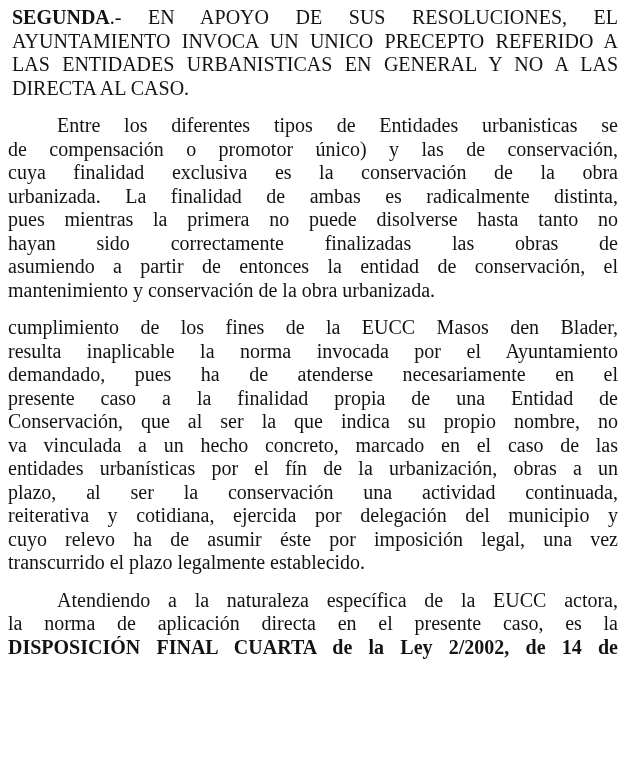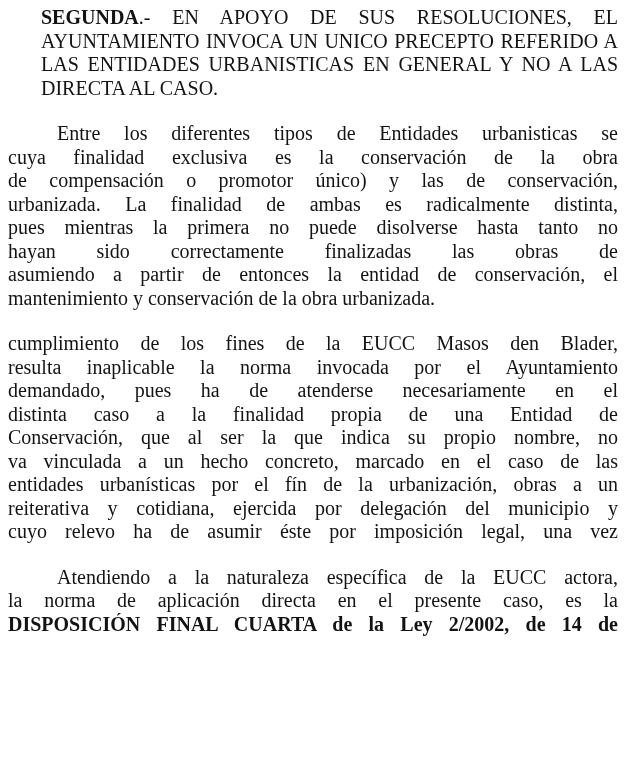--- a/index.html
+++ b/index.html
@@ -16,23 +16,23 @@
     box-sizing: border-box;
     width: 635px;
     height: 775px;
     padding: 6px 17px 0 8px;
     font-family: "Liberation Serif", "DejaVu Serif", serif;
     font-size: 20px;
     color: #131313;
     overflow: hidden;
   }
   .para { margin: 0; }
-  .para + .para { margin-top: 22px; }
+  .para + .para { margin-top: 14px; }
   
-  .para.block { margin-left: 33px; }
+  .para.block { margin-left: 4px; }
   .line {
     height: 23.5px;
     line-height: 23.5px;
     white-space: nowrap;
     text-align: justify;
     text-align-last: justify;
     overflow: hidden;
   }
   .line.first { padding-left: 49px; }
   .line.last { text-align-last: left; }
@@ -43,37 +43,39 @@
 
 <div class="page" style="background: rgb(255, 255, 255); color: rgb(19, 19, 19);">
     <div class="para block">
       <div class="line"><span class="bold">SEGUNDA</span><span>.- EN APOYO DE SUS RESOLUCIONES, EL</span></div>
       <div class="line"><span>AYUNTAMIENTO INVOCA UN UNICO PRECEPTO REFERIDO A</span></div>
       <div class="line"><span>LAS ENTIDADES URBANISTICAS EN GENERAL Y NO A LAS</span></div>
       <div class="line last"><span>DIRECTA AL CASO.</span></div>
     </div>
     <div class="para indent">
       <div class="line first"><span>Entre los diferentes tipos de Entidades urbanisticas se</span></div>
+      <div class="line"><span>de compensación o promotor único) y las de conservación,</span></div>
       <div class="line"><span>cuya finalidad exclusiva es la conservación de la obra</span></div>
-      <div class="line"><span>de compensación o promotor único) y las de conservación,</span></div>
       <div class="line"><span>urbanizada. La finalidad de ambas es radicalmente distinta,</span></div>
       <div class="line"><span>pues mientras la primera no puede disolverse hasta tanto no</span></div>
       <div class="line"><span>hayan sido correctamente finalizadas las obras de</span></div>
       <div class="line"><span>asumiendo a partir de entonces la entidad de conservación, el</span></div>
       <div class="line last"><span>mantenimiento y conservación de la obra urbanizada.</span></div>
     </div>
     <div class="para indent">
       <div class="line"><span>cumplimiento de los fines de la EUCC Masos den Blader,</span></div>
       <div class="line"><span>resulta inaplicable la norma invocada por el Ayuntamiento</span></div>
       <div class="line"><span>demandado, pues ha de atenderse necesariamente en el</span></div>
-      <div class="line"><span>distinta caso a la finalidad propia de una Entidad de</span></div>
+      <div class="line"><span>presente caso a la finalidad propia de una Entidad de</span></div>
       <div class="line"><span>Conservación, que al ser la que indica su propio nombre, no</span></div>
       <div class="line"><span>va vinculada a un hecho concreto, marcado en el caso de las</span></div>
       <div class="line"><span>entidades urbanísticas por el fín de la urbanización, obras a un</span></div>
+      <div class="line"><span>plazo, al ser la conservación una actividad continuada,</span></div>
       <div class="line"><span>reiterativa y cotidiana, ejercida por delegación del municipio y</span></div>
       <div class="line"><span>cuyo relevo ha de asumir éste por imposición legal, una vez</span></div>
+      <div class="line last"><span>transcurrido el plazo legalmente establecido.</span></div>
     </div>
     <div class="para indent">
       <div class="line first"><span>Atendiendo a la naturaleza específica de la EUCC actora,</span></div>
       <div class="line"><span>la norma de aplicación directa en el presente caso, es la</span></div>
       <div class="line"><span class="bold">DISPOSICIÓN FINAL CUARTA de la Ley 2/2002, de 14 de</span></div>
     </div>
   </div>
 
 </body></html>

